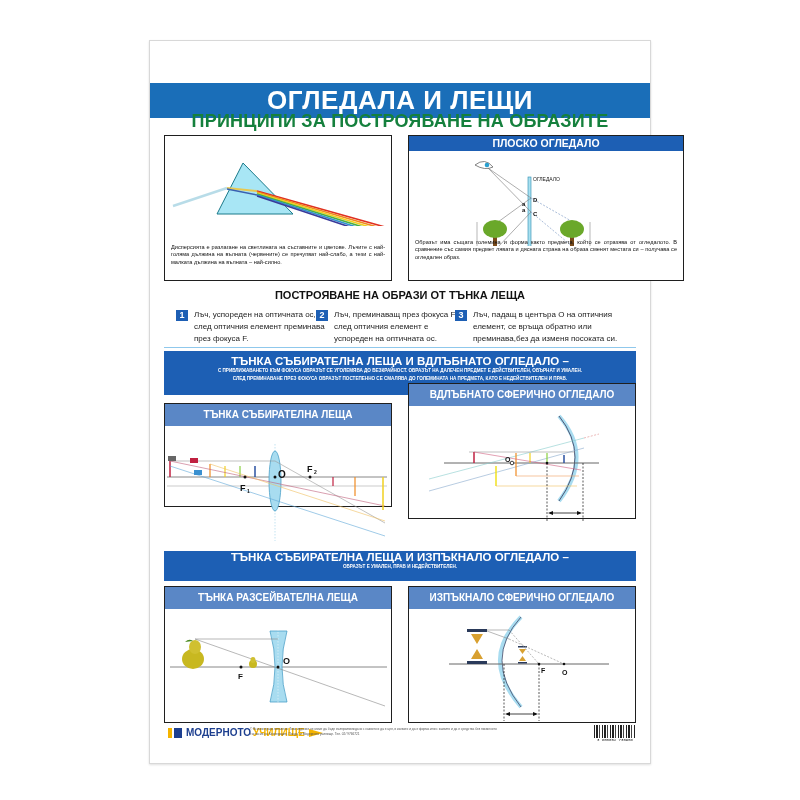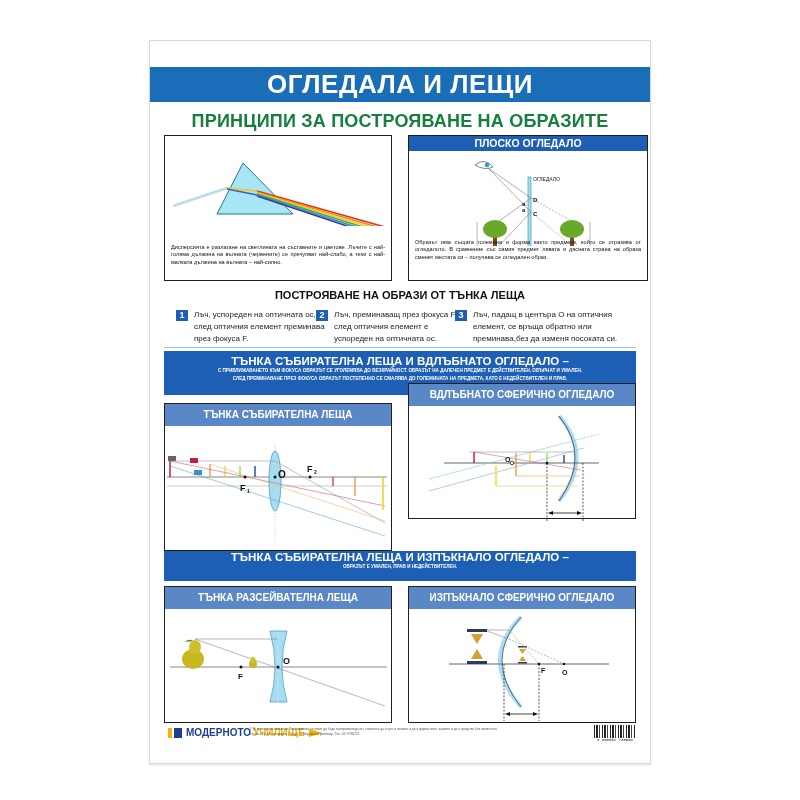--- a/index.html
+++ b/index.html
@@ -3,21 +3,21 @@
 <meta charset="utf-8">
 <style>
   * { box-sizing: border-box; margin: 0; padding: 0; }
   html, body { width: 800px; height: 800px; background: #ffffff; overflow: hidden; }
   body { font-family: "DejaVu Sans", "Liberation Sans", sans-serif; position: relative; }
   .poster {
     position: absolute; left: 149px; top: 40px; width: 502px; height: 724px;
     background: #ffffff; border: 1px solid #d8d8d8; box-shadow: 0 1px 2px rgba(0,0,0,0.12);
   }
   .title-bar {
-    position: absolute; left: 0; top: 26px; width: 500px; height: 35px;
+    position: absolute; left: 0; top: 42px; width: 500px; height: 35px;
     background: #1a6eb8; color: #ffffff; text-align: center;
     font-family: "Liberation Sans", sans-serif; font-weight: bold; font-size: 26px; line-height: 35px; letter-spacing: 0.5px;
   }
   .subtitle {
     position: absolute; left: 0; top: 70px; width: 500px; text-align: center;
     font-family: "Liberation Sans", sans-serif; font-weight: bold; font-size: 18px; color: #15803d; letter-spacing: 0.2px;
   }
   .panel {
     position: absolute; border: 1.5px solid #1f1f1f; background: #fff;
   }
@@ -79,21 +79,21 @@
         <line x1="92" y1="56" x2="219" y2="93" stroke="#f08a20"></line>
         <line x1="92" y1="57" x2="218" y2="95" stroke="#f0d020"></line>
         <line x1="92" y1="58" x2="217" y2="97" stroke="#4ab040"></line>
         <line x1="92" y1="59" x2="216" y2="99" stroke="#3090d0"></line>
         <line x1="92" y1="60" x2="215" y2="101" stroke="#3a3a9a"></line>
       </g>
     </svg>
     <div class="panel-text" style="top:108px;">Дисперсията е разлагане на светлината на съставните и цветове. Лъчите с най-голяма дължина на вълната (червените) се пречупват най-слабо, а тези с най-малката дължина на вълната – най-силно.</div>
   </div>
 
-  <div class="panel" style="left:258px; top:94px; width:240px; height:146px;">
+  <div class="panel" style="left:258px; top:94px; width:276px; height:146px;">
     <div class="panel-head">ПЛОСКО ОГЛЕДАЛО</div>
     <svg width="225" height="95" viewBox="0 0 225 95">
 
       <path d="M66,14 Q76,6 84,16 Q76,20 66,14 Z" fill="#fff" stroke="#666" stroke-width="0.8"></path>
       <circle cx="78" cy="14" r="2.3" fill="#2aa0d0"></circle>
 
       <rect x="119" y="26" width="3" height="75" fill="#a8e0f0" stroke="#2a8ab0" stroke-width="0.6"></rect>
       <text x="124" y="30" font-size="5" font-family="Liberation Sans, sans-serif" fill="#222">ОГЛЕДАЛО</text>
 
       <line x1="79" y1="17" x2="122" y2="47" stroke="#777" stroke-width="0.6"></line>
@@ -140,21 +140,21 @@
     <div class="step-text">Лъч, падащ в центъра O на оптичния елемент, се връща обратно или преминава,без да изменя посоката си.</div>
   </div>
   <div class="rule" style="top:306px;"></div>
 
   <div class="band" style="top:310px; height:44px; padding-top:4px;">
     <div class="band-title">ТЪНКА СЪБИРАТЕЛНА ЛЕЩА И ВДЛЪБНАТО ОГЛЕДАЛО –</div>
     <div class="band-note">С ПРИБЛИЖАВАНЕТО КЪМ ФОКУСА ОБРАЗЪТ СЕ УГОЛЕМЯВА ДО БЕЗКРАЙНОСТ. ОБРАЗЪТ НА ДАЛЕЧЕН ПРЕДМЕТ Е ДЕЙСТВИТЕЛЕН, ОБЪРНАТ И УМАЛЕН.</div>
     <div class="band-note">СЛЕД ПРЕМИНАВАНЕ ПРЕЗ ФОКУСА ОБРАЗЪТ ПОСТЕПЕННО СЕ СМАЛЯВА ДО ГОЛЕМИНАТА НА ПРЕДМЕТА, КАТО Е НЕДЕЙСТВИТЕЛЕН И ПРАВ.</div>
   </div>
 
-  <div class="panel" style="left:14px; top:362px; width:228px; height:148px;">
+  <div class="panel" style="left:14px; top:362px; width:228px; height:104px;">
     <div class="panel-head light">ТЪНКА СЪБИРАТЕЛНА ЛЕЩА</div>
     <svg width="225" height="115" viewBox="0 0 225 115">
       <line x1="2" y1="51" x2="222" y2="51" stroke="#888" stroke-width="1"></line>
       <line x1="2" y1="60" x2="222" y2="60" stroke="#aaa" stroke-width="0.6"></line>
       <line x1="110" y1="18" x2="110" y2="115" stroke="#9ad0e8" stroke-width="0.6" stroke-dasharray="1.5,1.5"></line>
       <ellipse cx="110" cy="55" rx="6" ry="30" fill="#a8dcf0" stroke="#4aa0c8" stroke-width="0.8"></ellipse>
       <line x1="5" y1="35" x2="5" y2="51" stroke="#c02040" stroke-width="1.5"></line>
       <line x1="45" y1="38" x2="45" y2="51" stroke="#f08a20" stroke-width="1.2"></line>
       <line x1="60" y1="40" x2="60" y2="51" stroke="#f0d020" stroke-width="1.2"></line>
       <line x1="75" y1="40" x2="75" y2="51" stroke="#8ad040" stroke-width="1.2"></line>

